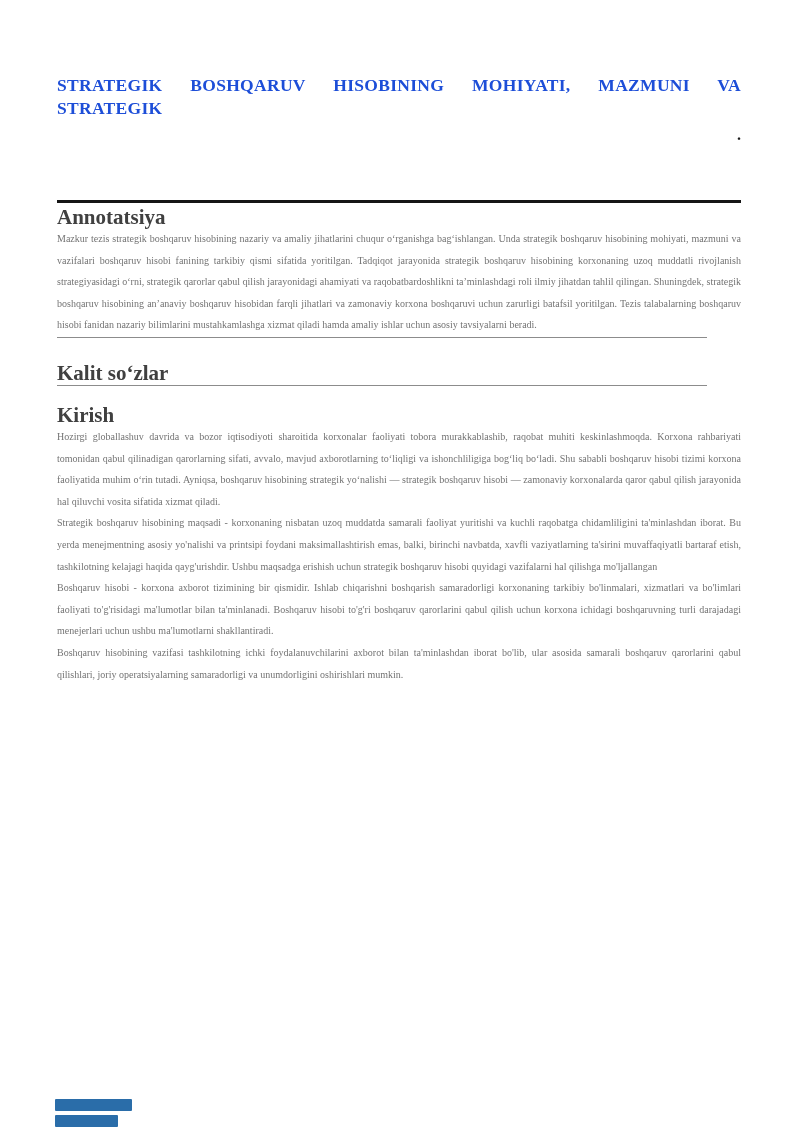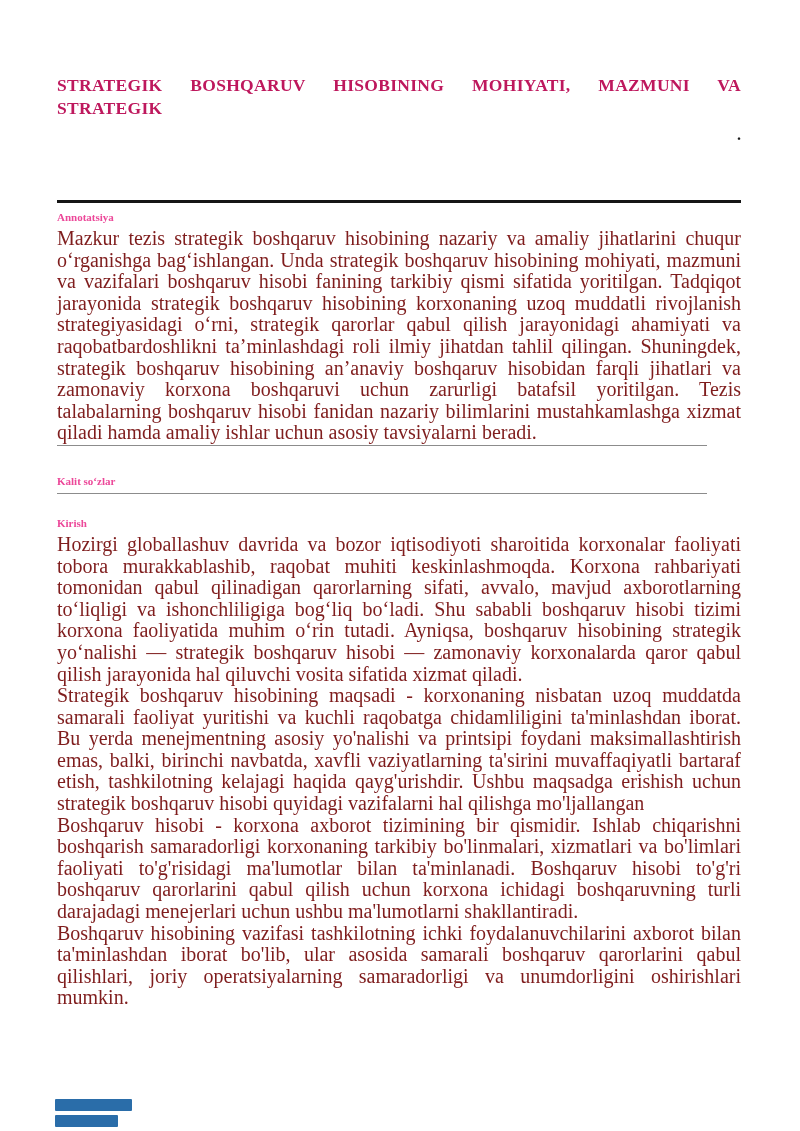--- a/index.html
+++ b/index.html
@@ -20,21 +20,21 @@
     left: 57px;
     top: 0;
     width: 684px;
   }
   .doc-title {
     margin: 74px 0 0 0;
     font-size: 17.5px;
     font-weight: bold;
     line-height: 23px;
     letter-spacing: 0.3px;
-    color: #be185d;
+    color: #1d4ed8;
   }
   .title-line-1 {
     display: block;
     text-align: justify;
     text-align-last: justify;
   }
   .title-line-2 {
     display: block;
   }
   .title-period {
@@ -51,38 +51,38 @@
     margin: 56px 0 3px 0;
     width: 100%;
   }
   hr.rule-gray {
     border: none;
     border-top: 1.6px solid #8c8c8c;
     margin: 1px 0 0 0;
     width: 650px;
   }
   h2.sec-heading {
-    font-size: 11px;
+    font-size: 21px;
     font-weight: bold;
     line-height: 22px;
     margin: 0;
-    color: #ec4899;
+    color: #404040;
   }
   h2.spaced-top {
     margin-top: 24px;
   }
   h2.spaced-top-lg {
     margin-top: 18px;
   }
   p.body-text {
-    font-size: 20px;
+    font-size: 10px;
     line-height: 21.6px;
     text-align: justify;
     margin: 0;
-    color: #7f1d1d;
+    color: #737373;
   }
   .footer-mark {
     position: absolute;
     height: 12px;
     border-radius: 1px;
   }
   .footer-mark-1 {
     left: 55px;
     top: 1099px;
     width: 77px;

